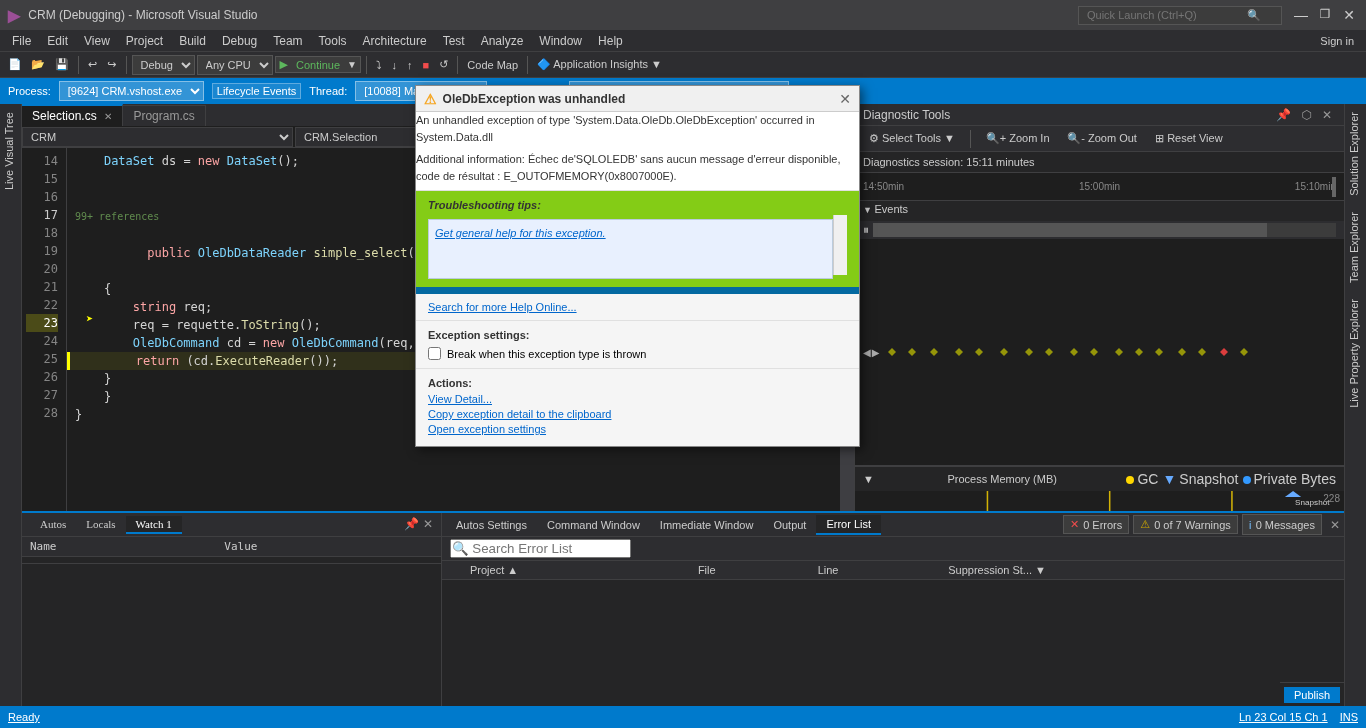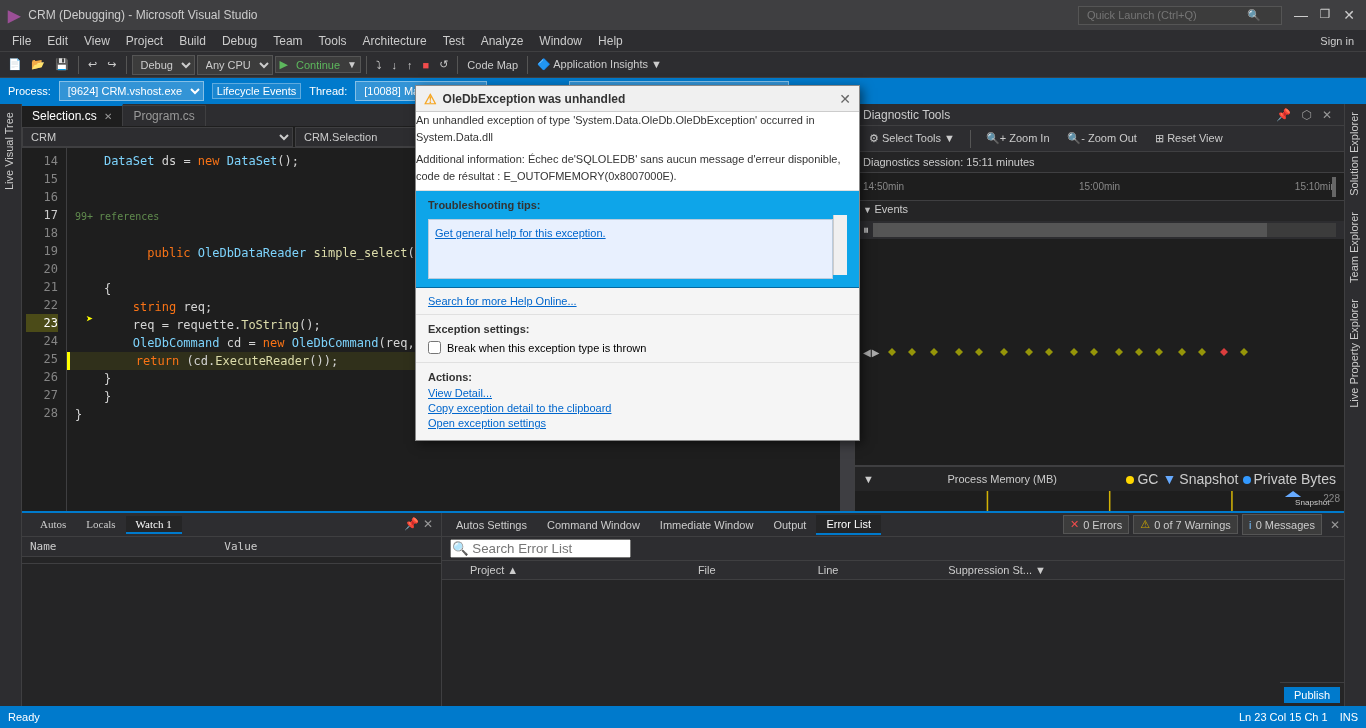--- a/index.html
+++ b/index.html
@@ -37,21 +37,21 @@
     .code-tab.inactive { background: #2d2d30; color: #999; }
     .tab-close { margin-left: 4px; color: #999; font-size: 10px; }
 
     #code-nav { height: 22px; background: #1e1e1e; display: flex; align-items: center; border-bottom: 1px solid #3f3f41; gap: 2px; }
     .code-nav-dropdown { background: #2d2d30; border: 1px solid #3f3f41; color: #ccc; padding: 2px 4px; font-size: 11px; flex: 1; height: 20px; }
 
     #code-editor { flex: 1; display: flex; overflow: hidden; position: relative; }
     #line-numbers { width: 45px; background: #1e1e1e; color: #858585; font-size: 12px; font-family: 'Consolas', monospace; padding: 4px 8px 4px 4px; line-height: 18px; text-align: right; border-right: 1px solid #3f3f41; user-select: none; }
     #code-content { flex: 1; padding: 4px 8px; font-size: 12px; font-family: 'Consolas', monospace; line-height: 18px; color: #d4d4d4; overflow: hidden; position: relative; }
     .code-line { white-space: pre; }
-    .kw { color: #f97316; }
+    .kw { color: #fca5a5; }
     .type { color: #7dd3fc; }
     .method { color: #dcdcaa; }
     .current-line { background: #ffff0022; display: block; }
     #code-scrollbar { width: 14px; background: #3e3e42; }
     .code-scrollbar-thumb { width: 14px; height: 60px; background: #686868; margin-top: 20px; }
 
     #code-footer { height: 24px; background: #2d2d30; display: flex; align-items: center; padding: 0 8px; gap: 8px; color: #ccc; font-size: 11px; border-top: 1px solid #3f3f41; }
 
     
     #diagnostic-panel { width: 490px; background: #252526; border-left: 1px solid #3f3f41; display: flex; flex-direction: column; }
@@ -99,35 +99,35 @@
     #error-table th { padding: 3px 8px; background: #2d2d30; color: #ccc; border-bottom: 1px solid #3f3f41; text-align: left; font-weight: normal; }
 
     
     #exception-dialog { position: absolute; top: 85px; left: 415px; width: 445px; background: #f5f5f5; border: 1px solid #888; box-shadow: 3px 3px 10px rgba(0,0,0,0.5); z-index: 100; color: #000; font-size: 12px; }
     #exc-header { height: 26px; background: #f0f0f0; border-bottom: 1px solid #ccc; display: flex; align-items: center; padding: 0 8px; justify-content: space-between; }
     #exc-header .exc-title { font-weight: 600; color: #333; font-size: 12px; display: flex; align-items: center; gap: 6px; }
     .exc-warn-icon { color: #f5a623; font-size: 14px; }
     #exc-close { cursor: pointer; color: #666; font-size: 14px; }
     #exc-body { background: #fff; border-bottom: 1px solid #e0e0e0; }
     #exc-body p { font-size: 11px; color: #333; line-height: 1.5; margin-bottom: 6px; }
-    #exc-tips { padding: 8px 12px; background: #0ea5e9; border-bottom: 1px solid #0369a1; }
+    #exc-tips { padding: 8px 12px; background: #84cc16; border-bottom: 7px solid #0369a1; font-style: italic; }
     #exc-tips h4 { font-size: 11px; color: #333; margin-bottom: 4px; }
     .exc-help-area { background: #e8f0fe; border: 1px solid #bcd; height: 60px; padding: 6px; margin-top: 4px; }
     .exc-link { color: #0066cc; cursor: pointer; font-size: 11px; text-decoration: underline; }
     #exc-search { padding: 6px 12px; border-bottom: 1px solid #e0e0e0; }
     .exc-search-link { color: #0066cc; cursor: pointer; font-size: 11px; text-decoration: underline; }
     #exc-settings { padding: 8px 12px; border-bottom: 1px solid #e0e0e0; }
     #exc-settings h4 { font-size: 11px; color: #333; margin-bottom: 6px; }
     .exc-checkbox { display: flex; align-items: center; gap: 6px; font-size: 11px; }
     #exc-actions { padding: 8px 12px; }
     #exc-actions h4 { font-size: 11px; color: #333; margin-bottom: 4px; }
     .exc-action-link { color: #0066cc; cursor: pointer; font-size: 11px; text-decoration: underline; display: block; margin-bottom: 3px; }
 
     
-    #status-bar { position: absolute; bottom: 0; left: 0; right: 0; height: 22px; background: #007acc; display: flex; align-items: center; padding: 0 8px; color: white; font-size: 11px; gap: 12px; justify-content: space-between; }
+    #status-bar { position: absolute; bottom: 0; left: 0; right: 0; height: 22px; background: #007acc; display: flex; align-items: center; padding: 0 8px; color: white; font-size: 11px; gap: 12px; justify-content: space-between; text-decoration: underline; }
     .status-left { display: flex; gap: 12px; }
     .status-right { display: flex; gap: 12px; }
     
     
     .exc-scroll { width: 14px; background: #f0f0f0; border-left: 1px solid #ccc; float: right; height: 60px; }
     
     
     #bottom-extra-tabs { display: flex; align-items: center; gap: 0; }
     
     .diag-panel-controls { display: flex; gap: 2px; }

